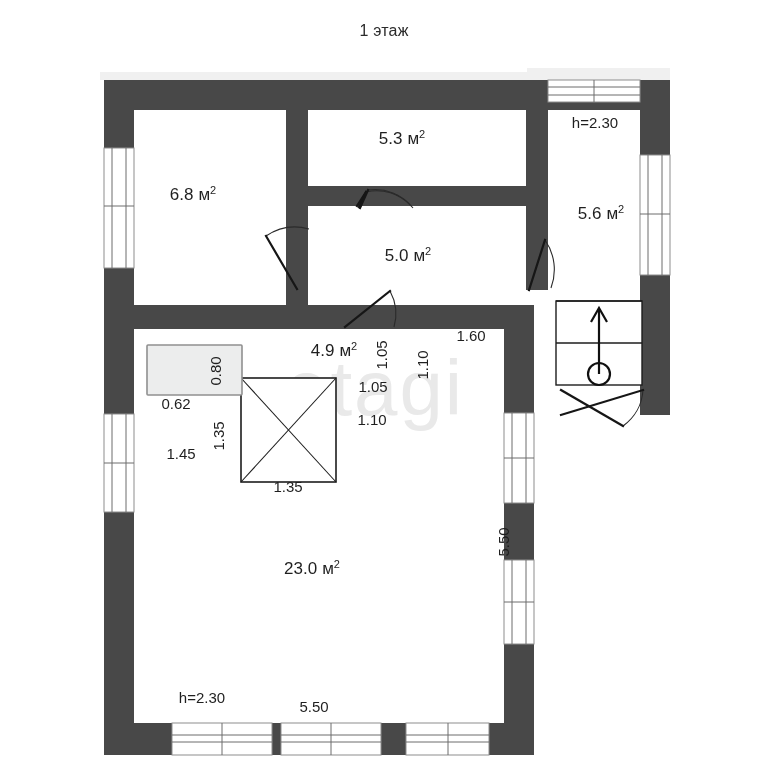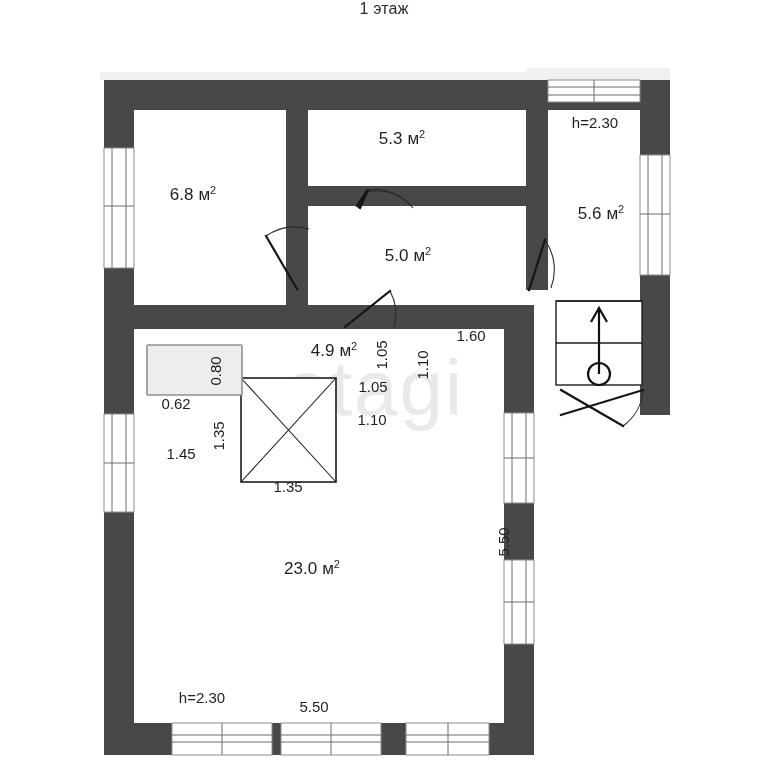--- a/index.html
+++ b/index.html
@@ -12,21 +12,21 @@
     font-family: "Liberation Sans", sans-serif;
   }
   #plan-root {
     position: relative;
     width: 768px;
     height: 768px;
     background: #ffffff;
   }
   #plan-title {
     position: absolute;
-    top: 0;
+    top: 22px;
     left: 0;
     width: 768px;
     text-align: center;
     font-size: 16px;
     color: #2b2b2b;
     font-family: "Liberation Sans", sans-serif;
     letter-spacing: 0.2px;
   }
   #plan-svg {
     position: absolute;

